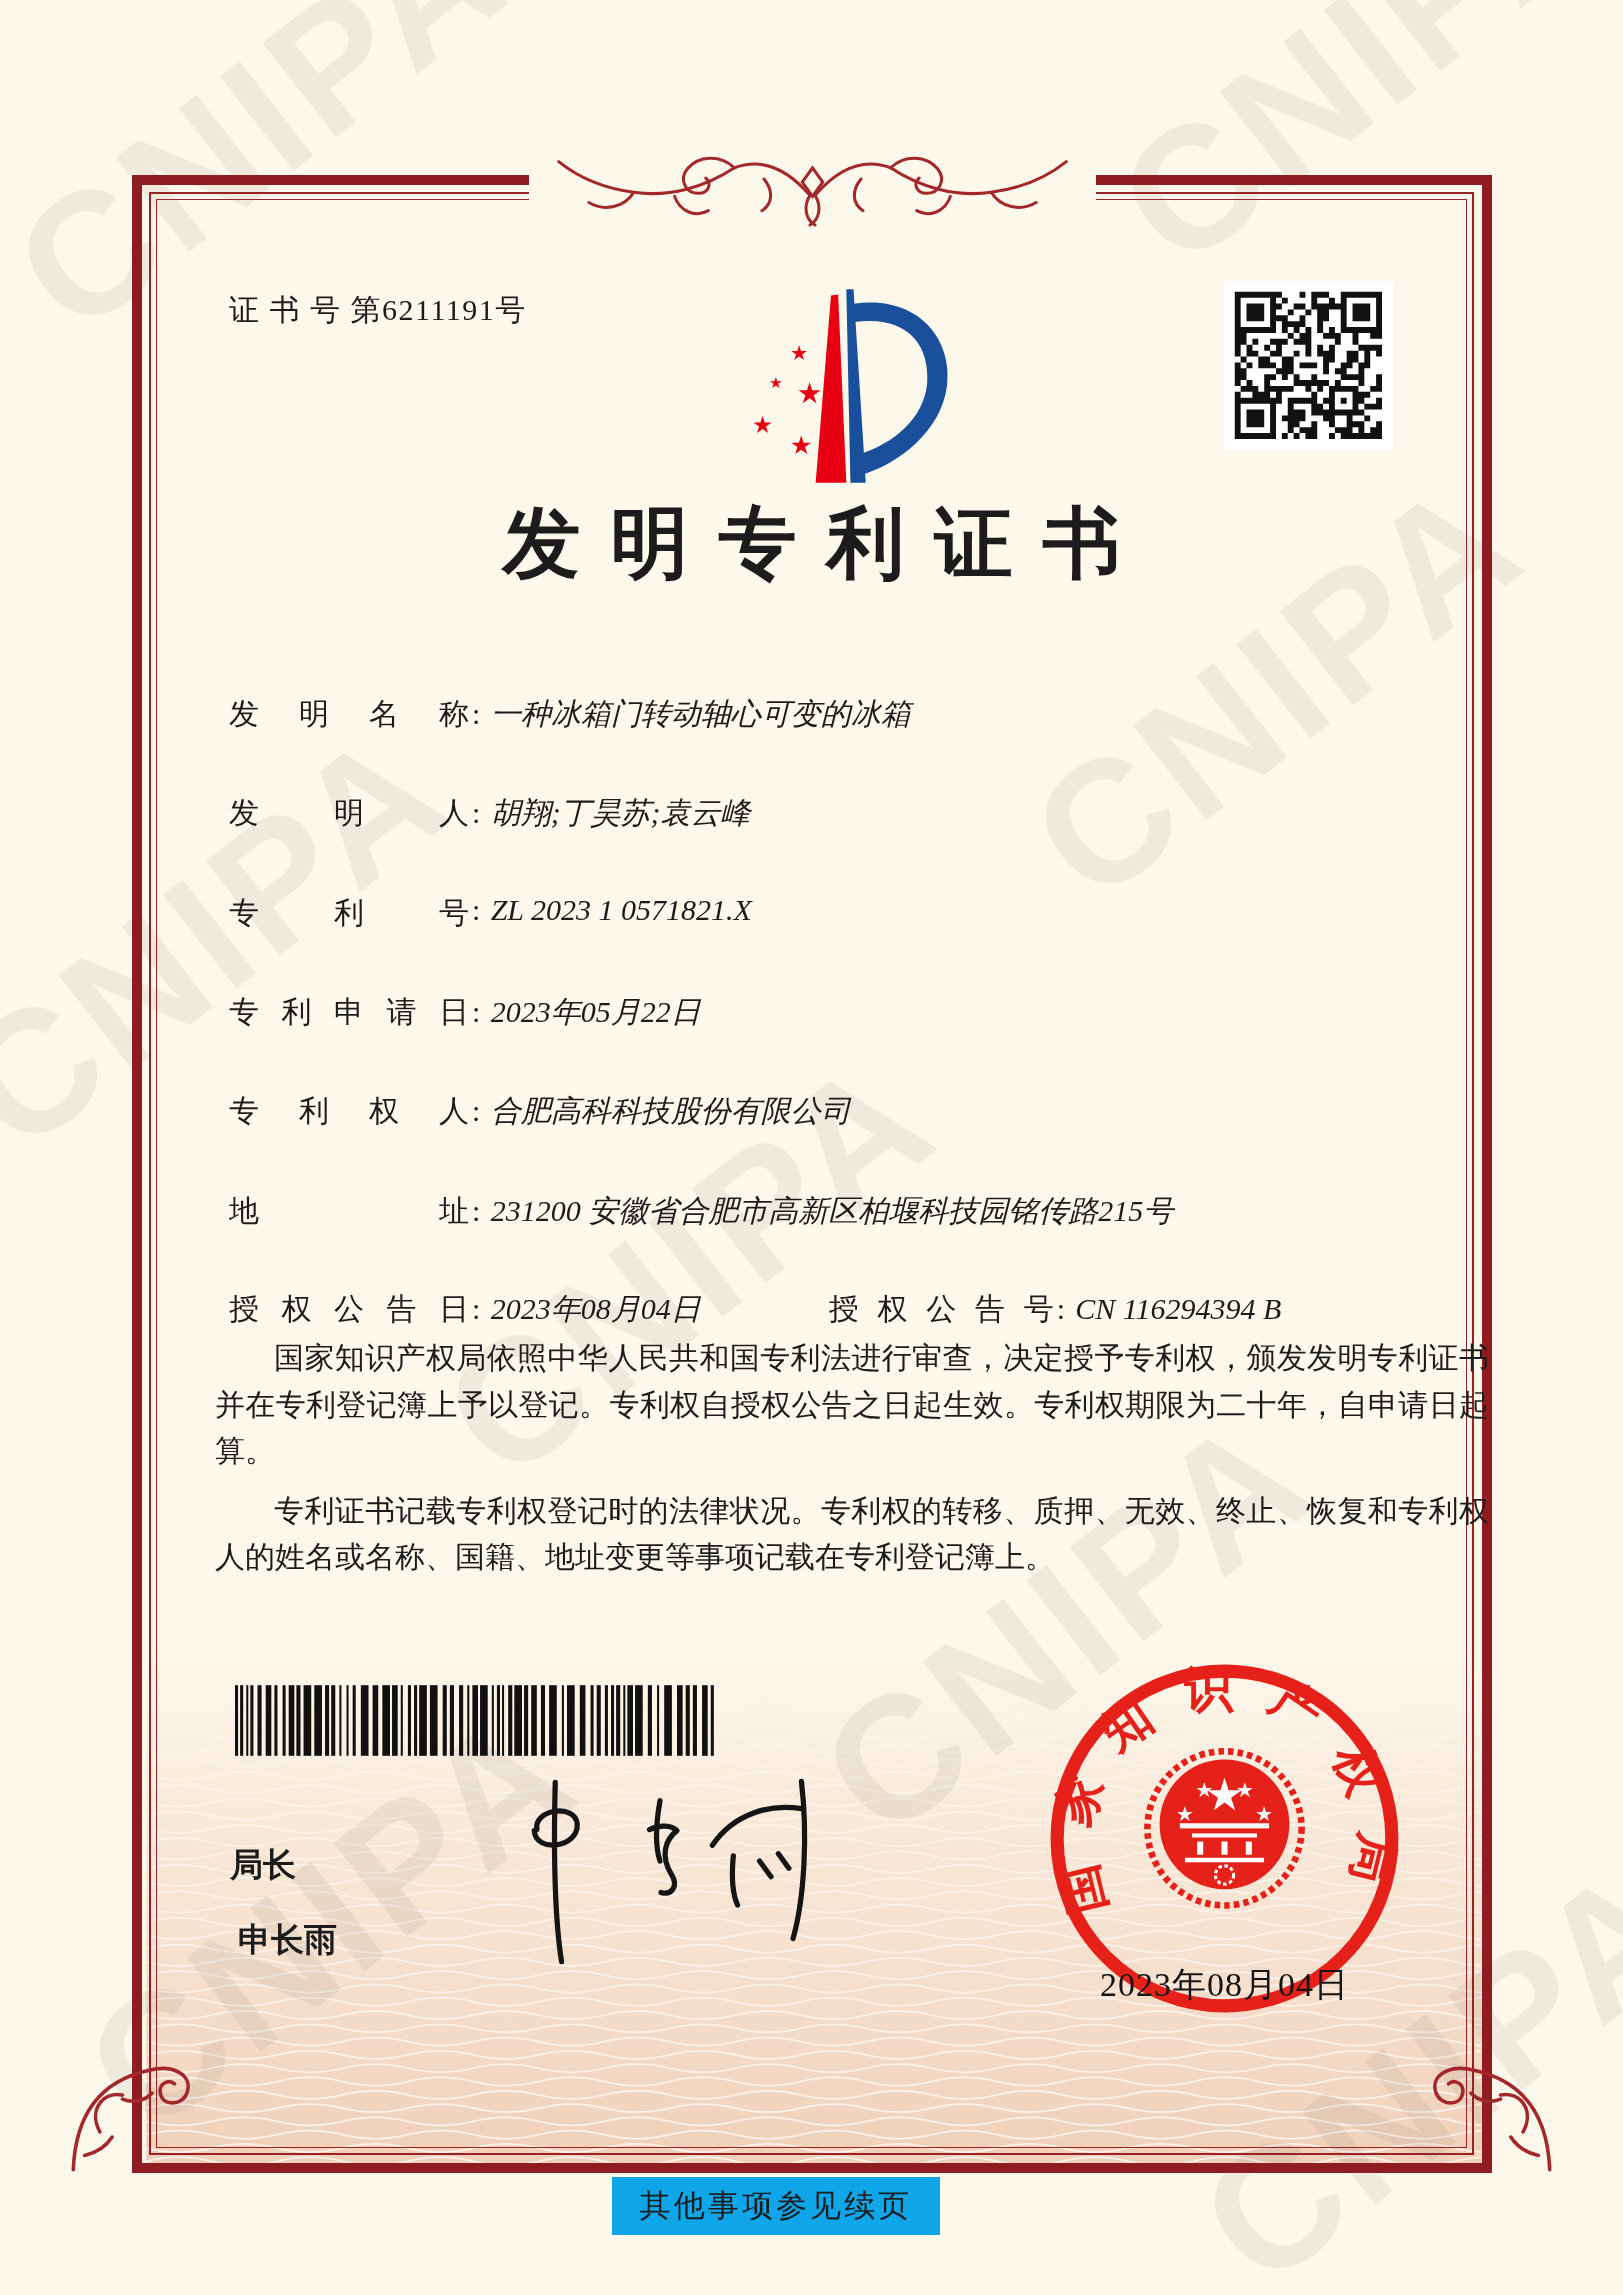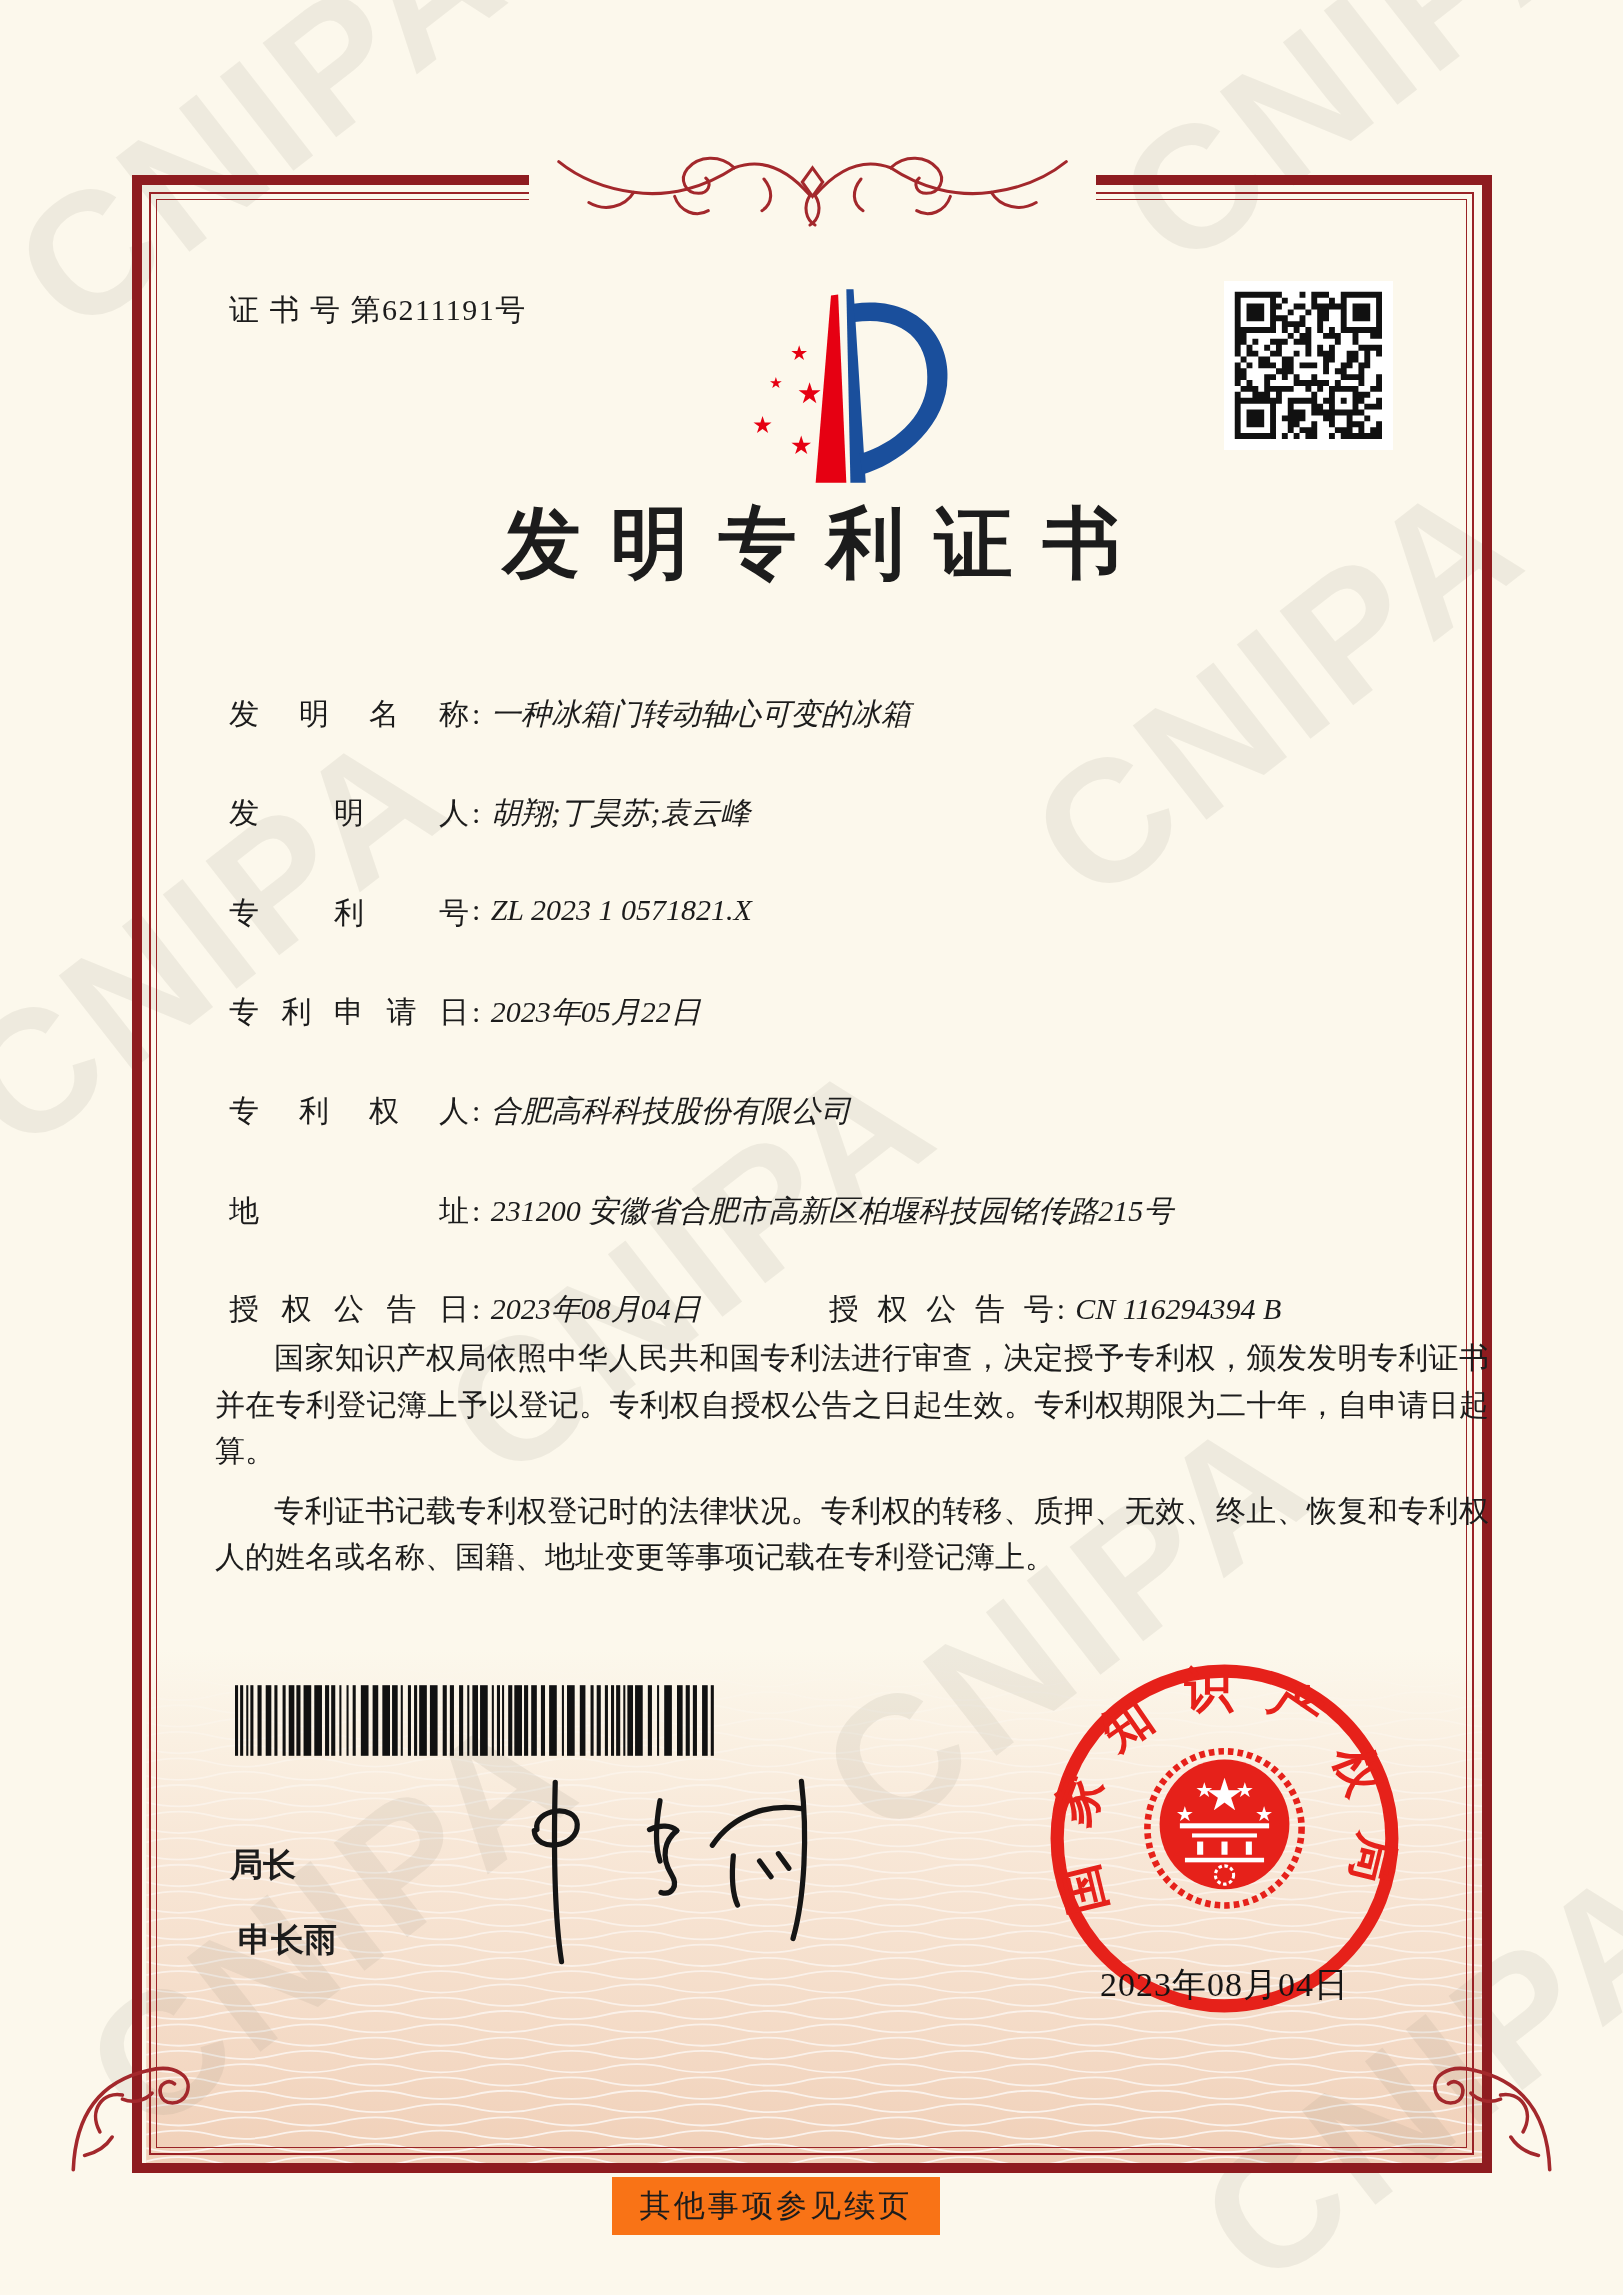--- a/index.html
+++ b/index.html
@@ -37,21 +37,21 @@
   .body-text p{margin:0 0 13.3px 0;text-indent:59px;}
   .barcode{position:absolute;left:235px;top:1685px;width:486px;height:71px;z-index:5;}
   .signature{position:absolute;left:486px;top:1751px;width:348px;height:220px;z-index:5;}
   .sig-title,.sig-name{position:absolute;left:230px;font-family:"Liberation Sans","DejaVu Sans",sans-serif;
            font-weight:bold;font-size:33px;z-index:5;}
   .sig-title{top:1843px;} .sig-name{top:1918px;margin-left:8px;}
   .seal{position:absolute;left:1047px;top:1661px;width:355px;height:355px;z-index:6;}
   .seal-date{position:absolute;left:0;width:355px;top:301px;text-align:center;font-size:34px;
              color:#141414;letter-spacing:1px;}
   .page-info{position:absolute;left:0;width:1623px;top:2099px;text-align:center;font-size:28px;z-index:5;}
-  .cont-box{position:absolute;left:612px;top:2177px;width:328px;height:58px;background:#f97316;
+  .cont-box{position:absolute;left:612px;top:2177px;width:328px;height:58px;background:#0ea5e9;
             display:flex;align-items:center;justify-content:center;font-size:31px;letter-spacing:3.1px;z-index:5;}
 </style>
 </head>
 <body>
 
 <div class="page">
 
   <div class="wm" style="left:-20.4px;top:20.4px">CNIPA</div>
   <div class="wm" style="left:1084px;top:-46px">CNIPA</div>
   <div class="wm" style="left:997px;top:588px">CNIPA</div>

